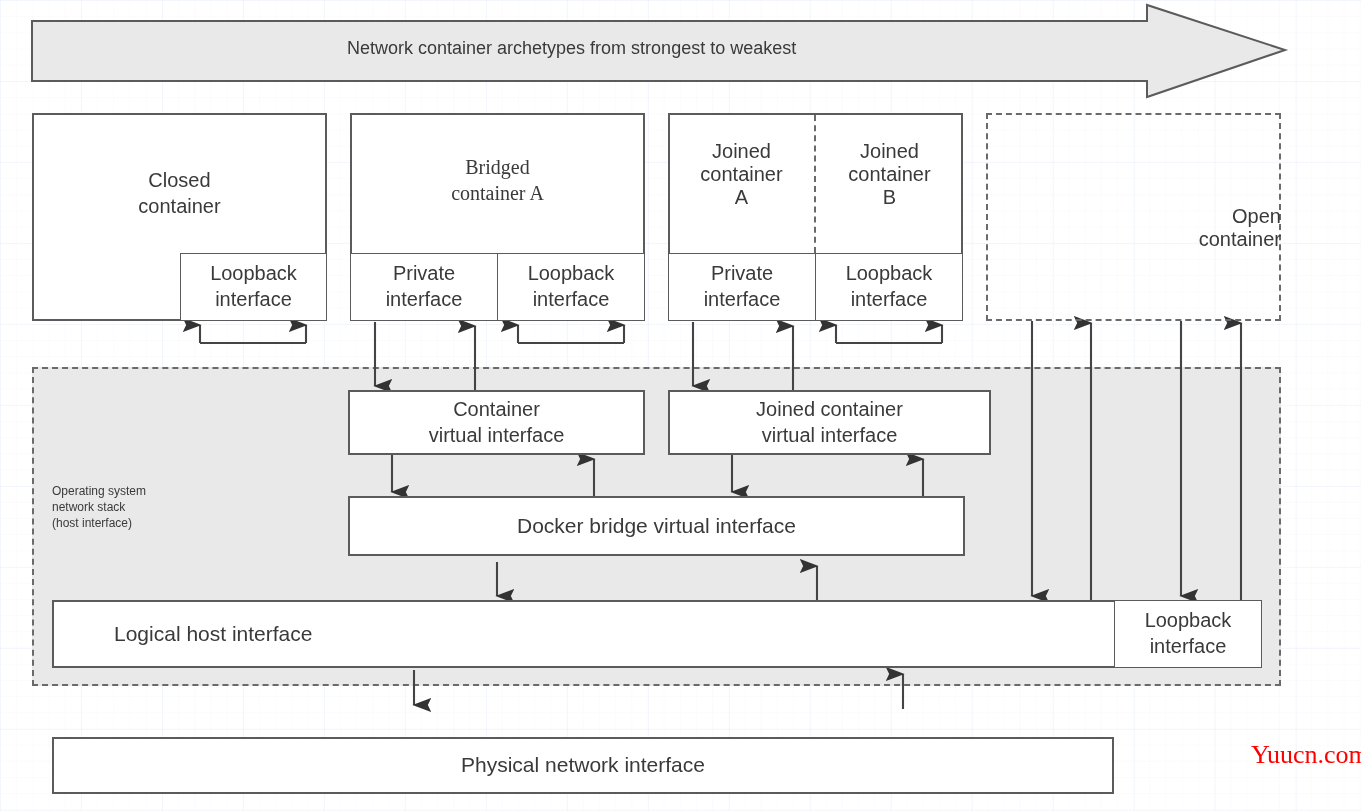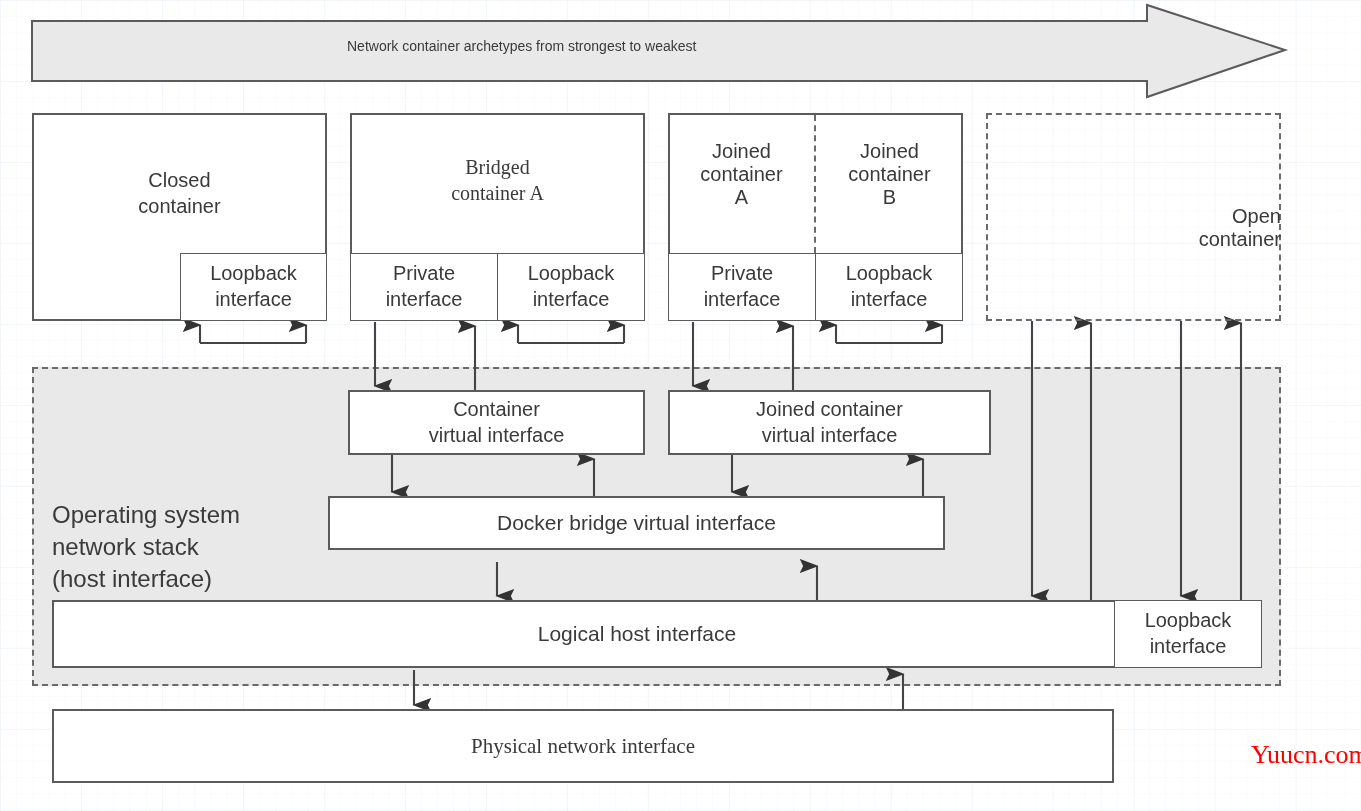--- a/index.html
+++ b/index.html
@@ -53,31 +53,30 @@
     color: #3a3a3a;
   }
   .box.thin { border-width: 1.6px; }
   .lbl {
     white-space: pre-line;
     font-size: 20px;
   }
   .lbl.big { font-size: 21px; }
   .banner-text {
     position: absolute;
-    font-size: 14px;
+    font-size: 18px;
     color: #3a3a3a;
     white-space: nowrap;
   }
   .os-label {
     position: absolute;
-    font-size: 24px;
+    font-size: 12px;
     line-height: 1.34;
     white-space: pre-line;
     color: #3a3a3a;
-    margin-top: 16px;
   }
   .watermark {
     position: absolute;
     font-family: "Liberation Serif", serif;
     font-size: 26px;
     color: #ff0000;
     white-space: nowrap;
   }
   .dashed-region {
     position: absolute;
@@ -200,31 +199,31 @@
   <div class="box" style="left:348px; top:390px; width:297px; height:65px;">
     <span class="lbl">Container
 virtual interface</span>
   </div>
 
   <div class="box" style="left:668px; top:390px; width:323px; height:65px;">
     <span class="lbl">Joined container
 virtual interface</span>
   </div>
 
-  <div class="box" style="left:328px; top:496px; width:617px; height:54px;">
+  <div class="box" style="left:348px; top:496px; width:617px; height:60px;">
     <span class="lbl big">Docker bridge virtual interface</span>
   </div>
 
   <div class="box" style="left:52px; top:600px; width:1210px; height:68px;">
-    <span class="lbl big" style="position:absolute; left:8px; width:1062px; text-align:center;padding-left:44px;">Logical host interface</span>
+    <span class="lbl big" style="position:absolute; left:16px; width:1062px; text-align:left;padding-left:44px;">Logical host interface</span>
   </div>
   <div class="box thin" style="left:1114px; top:600px; width:148px; height:68px;">
     <span class="lbl">Loopback
 interface</span>
   </div>
 
-  <div class="box" style="left:52px; top:709px; width:1062px; height:74px;font-family:Liberation Serif, serif;">
+  <div class="box" style="left:52px; top:737px; width:1062px; height:57px;">
     <span class="lbl big">Physical network interface</span>
   </div>
 
   <div class="watermark" style="left:1251px; top:740px;">Yuucn.com</div>
 
 </div>
 
 </body></html>

